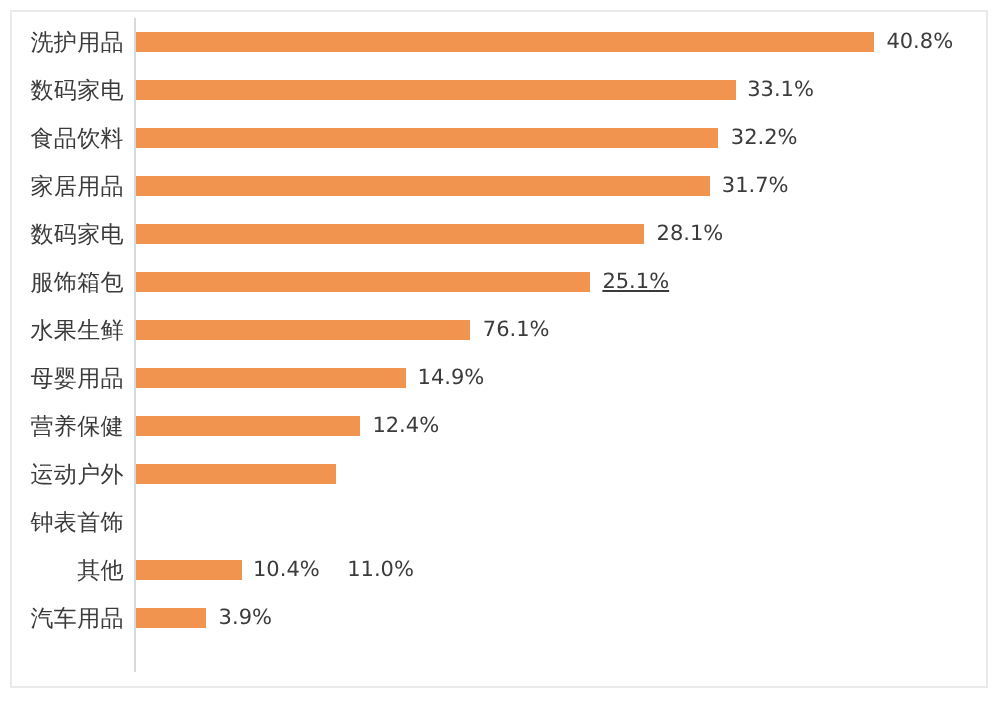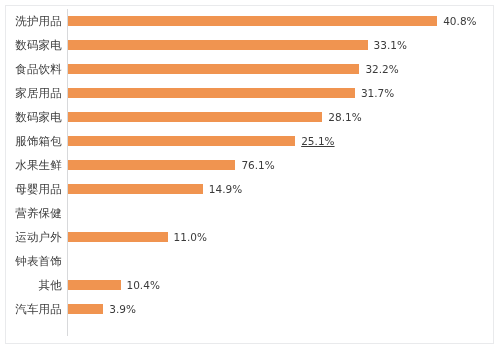--- a/index.html
+++ b/index.html
@@ -149,26 +149,30 @@
         </div>
         <div class="row">
           <div class="cat-label">母婴用品</div>
           <div class="bar-track">
             <div class="bar" style="width: 134.8px; background: rgb(240, 148, 80);"></div>
             <div class="val-label" style="left: 140.8px;">14.9%</div>
           </div>
         </div>
         <div class="row">
           <div class="cat-label">营养保健</div>
+          <div class="bar-track">
+            <div class="bar" style="width: 112.2px; background: rgb(240, 148, 80);"></div>
+            <div class="val-label" style="left: 118.2px;">12.4%</div>
+          </div>
         </div>
         <div class="row">
           <div class="cat-label">运动户外</div>
           <div class="bar-track">
             <div class="bar" style="width: 99.6px; background: rgb(240, 148, 80);"></div>
-            <div class="val-label" style="left: 105.6px;">11.0%</div>
+            <div class="val-label" style="left: 105.6px; margin-top: 48px;">11.0%</div>
           </div>
         </div>
         <div class="row">
           <div class="cat-label">钟表首饰</div>
         </div>
         <div class="row">
           <div class="cat-label">其他</div>
           <div class="bar-track">
             <div class="bar" style="width: 52.5px; background: rgb(240, 148, 80);"></div>
             <div class="val-label" style="left: 58.5px;">10.4%</div>

